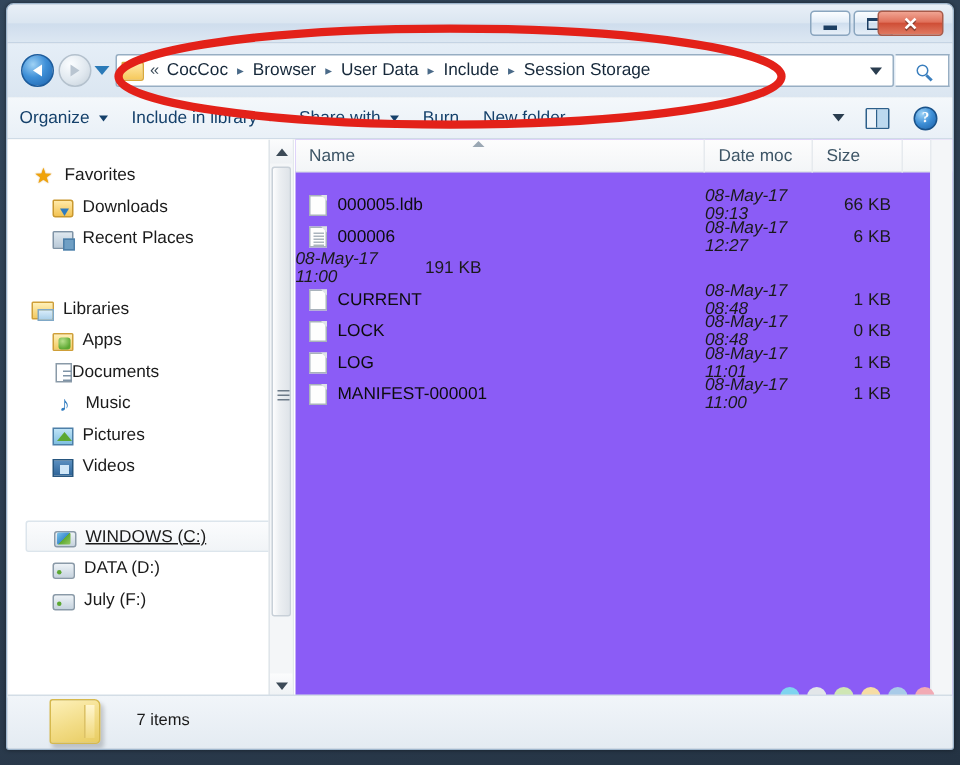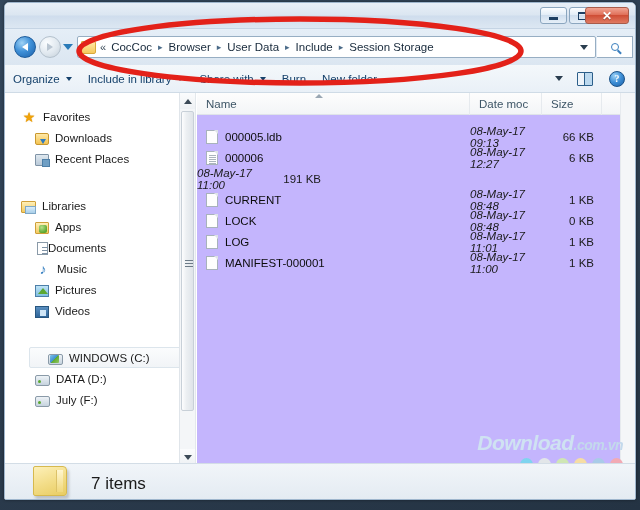--- a/index.html
+++ b/index.html
@@ -227,23 +227,24 @@
     display: flex; align-items: center;
     height: 21px; padding-left: 16px;
     font-size: 11.5px; color: #1b1b1b;
     white-space: nowrap;
   }
   .navitem.child { padding-left: 30px; }
   .navitem.selected {
     background: linear-gradient(180deg,#fbfcfd 0%,#f1f4f7 100%);
     border: 1px solid #dce5ec;
     border-radius: 2px;
-    margin: 0 4px 0 24px;
+    margin: 0 4px 0 12px;
     padding-left: 18px;
     height: 21px;
+    text-decoration: underline;
   }
   .navgap { height: 13px; }
   .ni {
     width: 16px; height: 16px; margin-right: 6px; flex: none;
     position: relative;
   }
   
   .ic-star {
     color: #f0a30a; font-size: 14px; line-height: 16px;
     text-align: center;
@@ -402,21 +403,21 @@
     width: 8px; height: 7px;
   }
   #sb-grip i {
     display: block; height: 1px; background: #6d7b88; margin-bottom: 2px;
   }
 
   
   #filepane {
     position: absolute; left: 192px; top: 0;
     right: 0; height: 100%;
-    background: #c4b5fd;
+    background: #8b5cf6;
     padding-left: 40px;
   }
   #colheader {
     position: absolute; left: 0; top: 0;
     width: 100%; height: 22px;
     background: linear-gradient(180deg,#fdfdfd 0%,#f3f5f7 100%);
     border-bottom: 1px solid #dfe4e9;
     display: flex; align-items: center;
     font-size: 11.5px; color: #3d5566;
   }
@@ -491,21 +492,21 @@
     box-shadow: 2px 3px 3px rgba(0,0,0,.18);
   }
   #status-folder::after {
     content: ""; position: absolute;
     right: 3px; top: 3px; bottom: 3px; width: 6px;
     background: linear-gradient(180deg,#fff6cf 0%,#f0d87c 100%);
     border-left: 1px solid #dcc268;
   }
   #status-text {
     position: absolute; left: 86px; top: 10px;
-    font-size: 17px; color: #1a1a1a;
+    font-size: 11px; color: #1a1a1a;
   }
 
   
   #watermark {
     position: absolute; right: 12px; bottom: 28px;
     text-align: right;
     pointer-events: none;
   }
   #wm-text {
     font-family: "Liberation Sans", sans-serif;
@@ -768,23 +769,20 @@
           </div>
           <div class="fdate">08-May-17 11:00</div>
           <div class="fsize">1 KB</div>
         </div>
 
         <div id="fp-scroll"></div>
       </div>
     </div>
 
     <div id="watermark">
-      <div id="wm-text">
-        <span>Download</span><span class="suffix">.com.vn</span>
-      </div>
       <div id="wm-dots">
         <i style="background:#7fd4ef"></i>
         <i style="background:#e2e6e9"></i>
         <i style="background:#cfe6b4"></i>
         <i style="background:#f6dda4"></i>
         <i style="background:#a9cbe8"></i>
         <i style="background:#f2aab4"></i>
       </div>
     </div>
 

